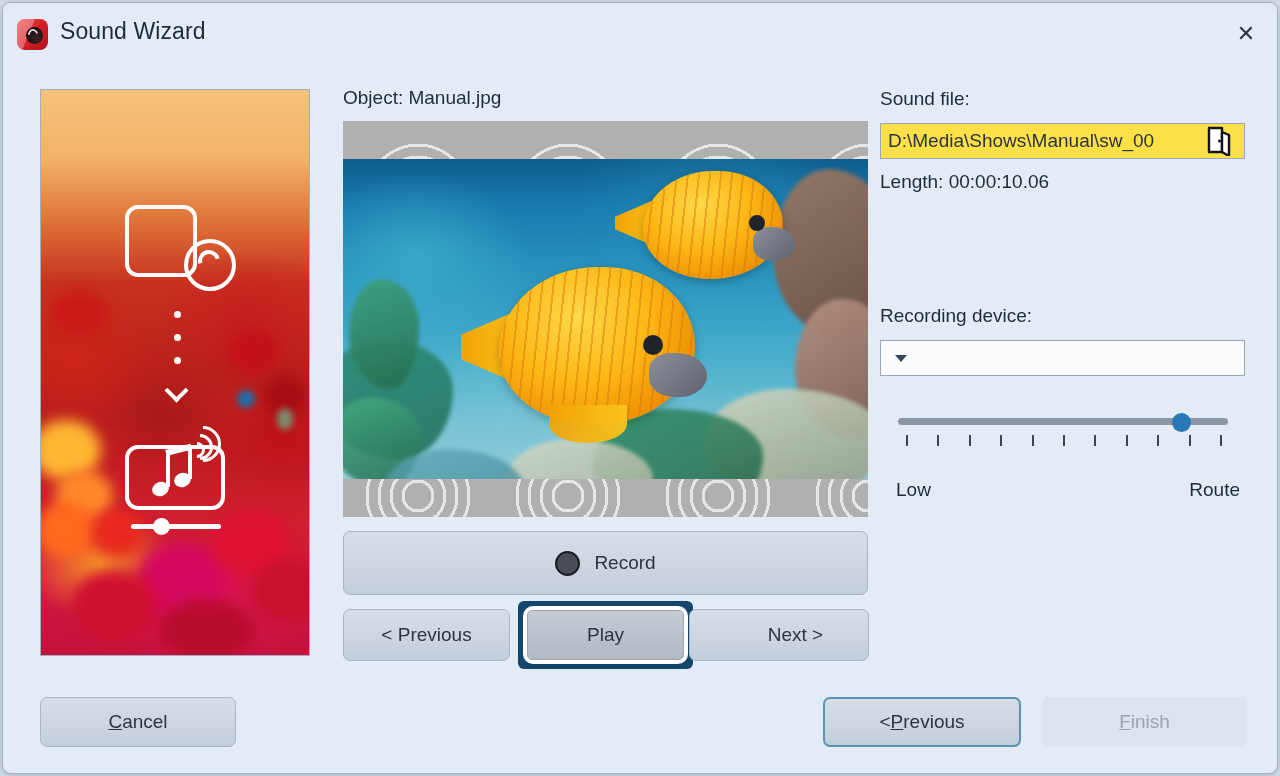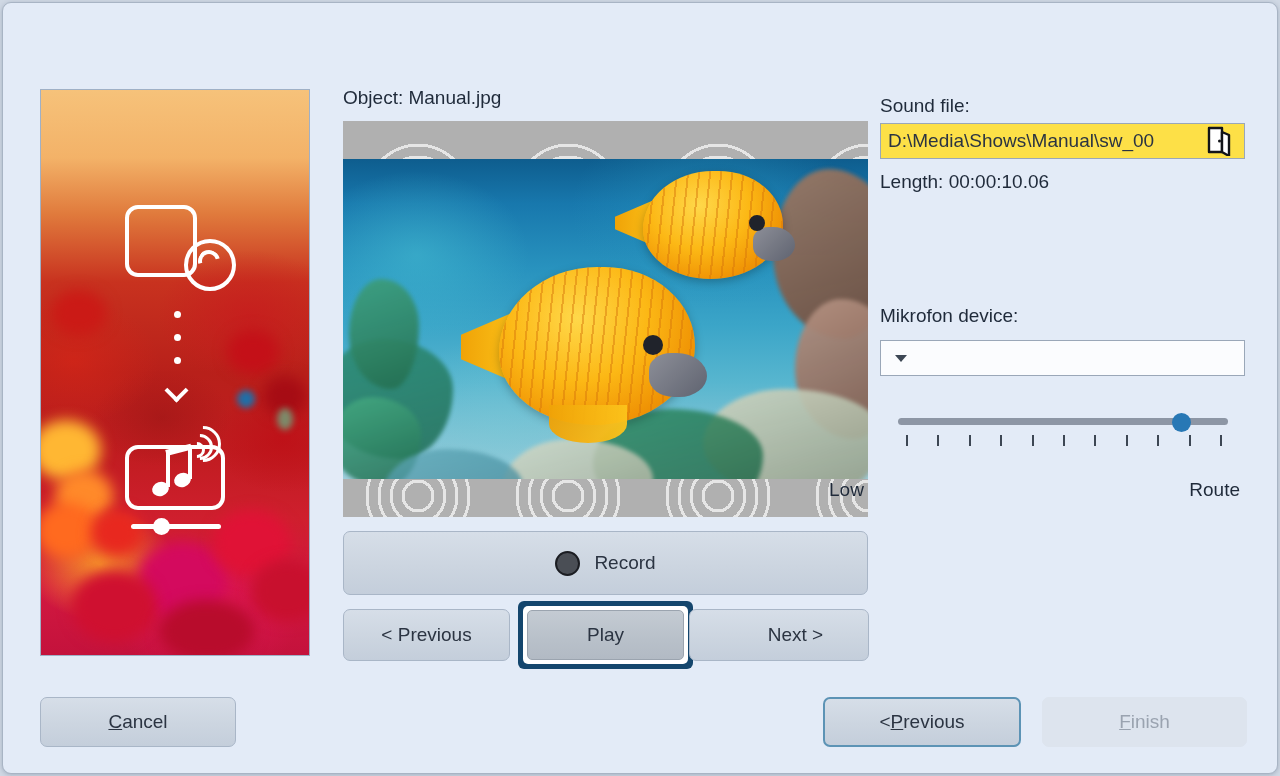--- a/index.html
+++ b/index.html
@@ -229,34 +229,34 @@
 
   #play-wrap {
     position: absolute; left: 515px; top: 598px;
     width: 175px; height: 68px;
     background: #14466d;
     border-radius: 6px;
     padding: 5px;
   }
   #play-wrap-inner {
     width: 100%; height: 100%;
-    background: #fff; border-radius: 5px; padding: 4px;
+    background: #fff; border-radius: 10px; padding: 4px;
   }
   #play-btn {
     position: relative; left: 0; top: 0;
     width: 100%; height: 100%;
     background: linear-gradient(180deg,#c4cbd3 0%, #b9c1ca 55%, #b2bac4 100%);
     border: 1px solid #9ba4af;
     border-radius: 5px;
   }
 
   
   #sound-file-label {
     position: absolute; left: 877px; top: 85px;
-    font-size: 19px; color: #1f2a3a; margin-top: 7px;
+    font-size: 19px; color: #1f2a3a;
   }
   #sound-file-input {
     position: absolute; left: 877px; top: 120px;
     width: 365px; height: 36px;
     background: #fde047;
     border: 1px solid #9aa7b8;
     font-size: 19px; color: #2b3442;
     font-family: "Liberation Sans", sans-serif;
     padding: 0 42px 0 7px;
     outline: none;
@@ -304,37 +304,46 @@
   #vol-thumb {
     position: absolute; top: 5px;
     width: 19px; height: 19px;
     background: #2878b5; border-radius: 50%;
     cursor: pointer;
   }
   .vol-tick {
     position: absolute; top: 27px;
     width: 2px; height: 11px; background: #3d4754;
   }
-  #low-label  { position: absolute; left: 826px; top: 476px; font-size: 19px; color: #1f2a3a; }
+  #low-label  { position: absolute; left: 893px; top: 476px; font-size: 19px; color: #1f2a3a; }
   #loud-label { position: absolute; right: 37px; top: 476px; font-size: 19px; color: #1f2a3a; }
 
   
   #cancel-btn   { left: 37px;  top: 694px; width: 196px; height: 50px; }
   #prev2-btn    { left: 820px; top: 694px; width: 198px; height: 50px;
                   border: 2px solid #5c93b5; }
   #finish-btn   { left: 1039px; top: 694px; width: 205px; height: 50px;
                   background: #dde4ee; border: 1px solid #dde4ee;
                   color: #9aa3b0; cursor: default; }
   .accel { text-decoration: underline; }
 </style>
 </head>
 <body>
 
 <div id="window">
 
+  <div id="titlebar">
+    <div id="app-icon">
+      <div class="glare"></div>
+      <div class="lens"></div>
+      <div class="lens-arc"></div>
+    </div>
+    <div id="title-text">Sound Wizard</div>
+    <div id="close-btn">✕</div>
+  </div>
 
   <div id="side-preview">
     <div class="poppy-blob" style="left:-10px;top:330px;width:70px;height:60px;background:#ffb733;"></div>
     <div class="poppy-blob" style="left:14px;top:380px;width:58px;height:52px;background:#ff8a2a;"></div>
     <div class="poppy-blob" style="left:-6px;top:412px;width:64px;height:56px;background:#ff6a1f;"></div>
     <div class="poppy-blob" style="left:50px;top:420px;width:52px;height:46px;background:#e8281f;"></div>
     <div class="poppy-blob" style="left:96px;top:452px;width:90px;height:78px;background:#d40a5e;"></div>
     <div class="poppy-blob" style="left:172px;top:420px;width:78px;height:66px;background:#e01236;"></div>
     <div class="poppy-blob" style="left:210px;top:470px;width:72px;height:62px;background:#c8102e;"></div>
     <div class="poppy-blob" style="left:30px;top:480px;width:86px;height:72px;background:#cf1030;"></div>
@@ -420,21 +429,21 @@
   <input id="sound-file-input" type="text" value="D:\Media\Shows\Manual\sw_00" style="">
   <div id="browse-btn">
     <svg width="26" height="30" viewBox="0 0 26 30" aria-hidden="true">
       <path d="M3 2 L16 2 L16 26 L3 26 Z" fill="#ffffff" stroke="#121418" stroke-width="2.4" stroke-linejoin="round"></path>
       <path d="M16 6 L23 9 L23 30 L16 26 Z" fill="#ffffff" stroke="#121418" stroke-width="2.4" stroke-linejoin="round"></path>
       <circle cx="13.5" cy="15" r="1.5" fill="#121418"></circle>
     </svg>
   </div>
   <div id="length-label">Length: 00:00:10.06</div>
 
-  <div id="rec-device-label">Mikrofon device:</div>
+  <div id="rec-device-label">Recording device:</div>
   <div id="rec-device-select">
     <span id="rec-device-caret"></span>
   </div>
 
   <div id="vol-slider">
     <div id="vol-track"></div>
     <div id="vol-thumb" style="left: 273.68px;"></div>
   <div class="vol-tick" style="left: 8px;"></div>
       <div class="vol-tick" style="left: 39.4px;"></div>
       <div class="vol-tick" style="left: 70.8px;"></div>

